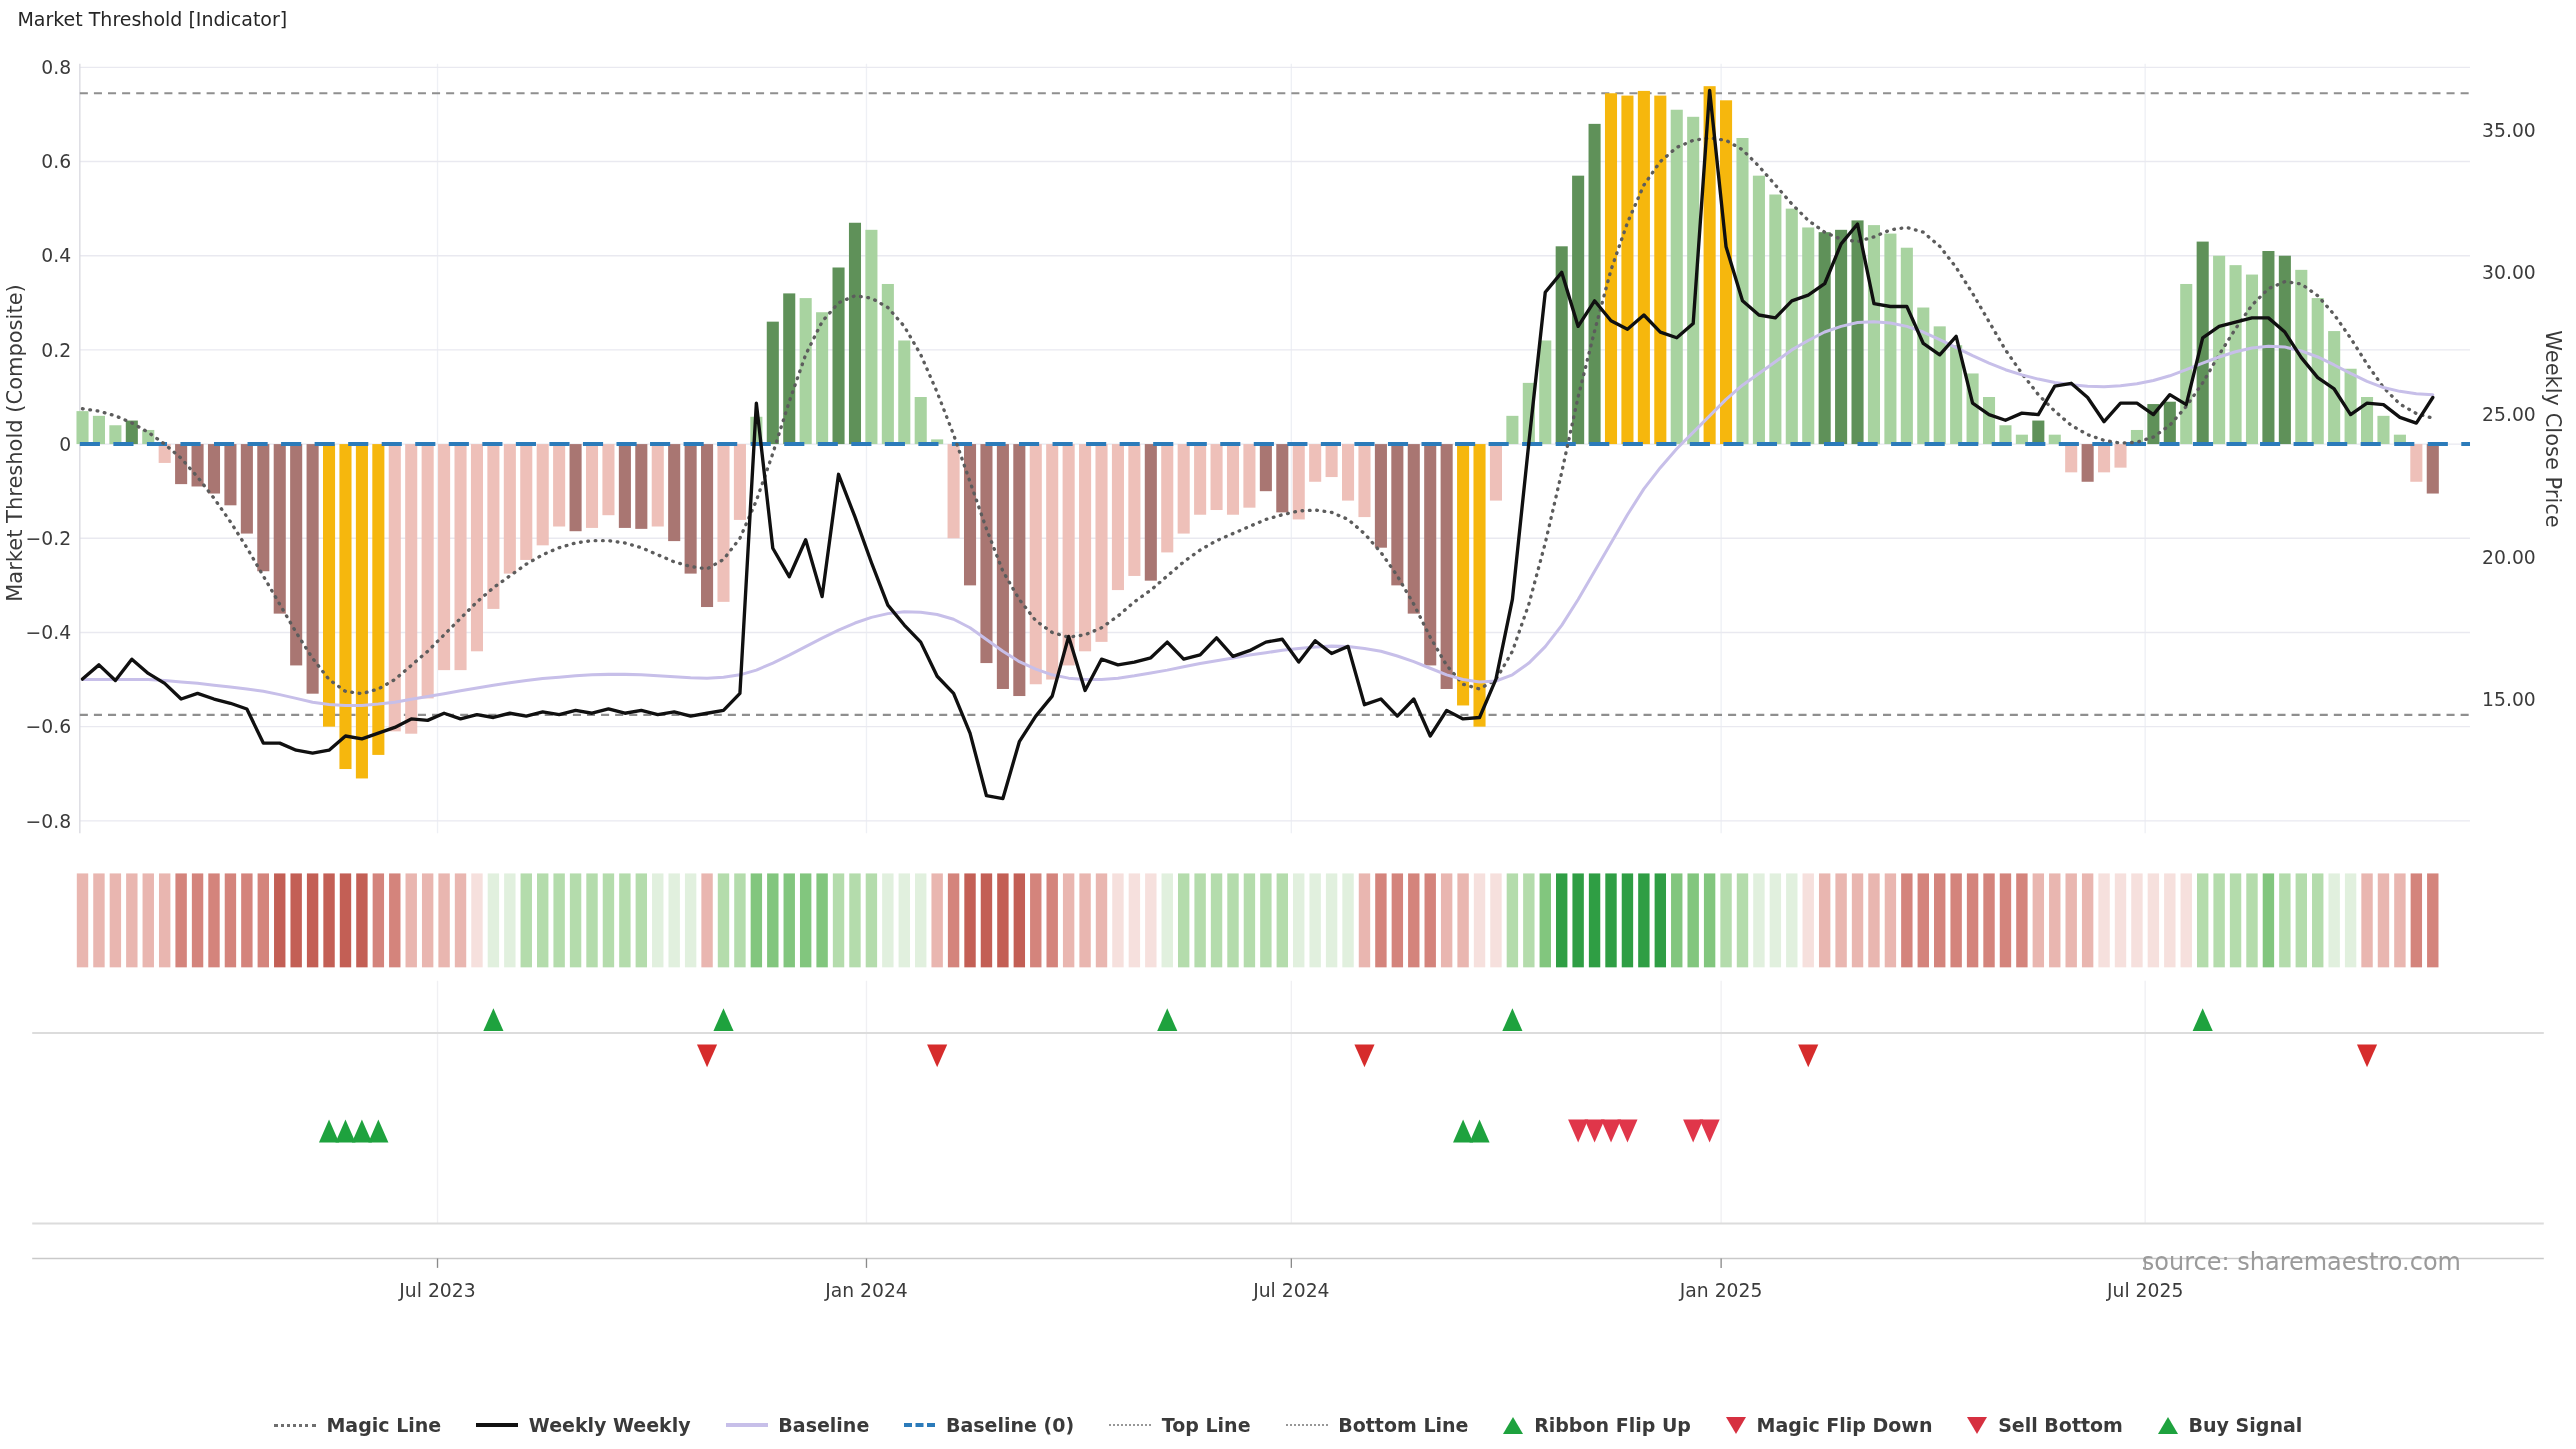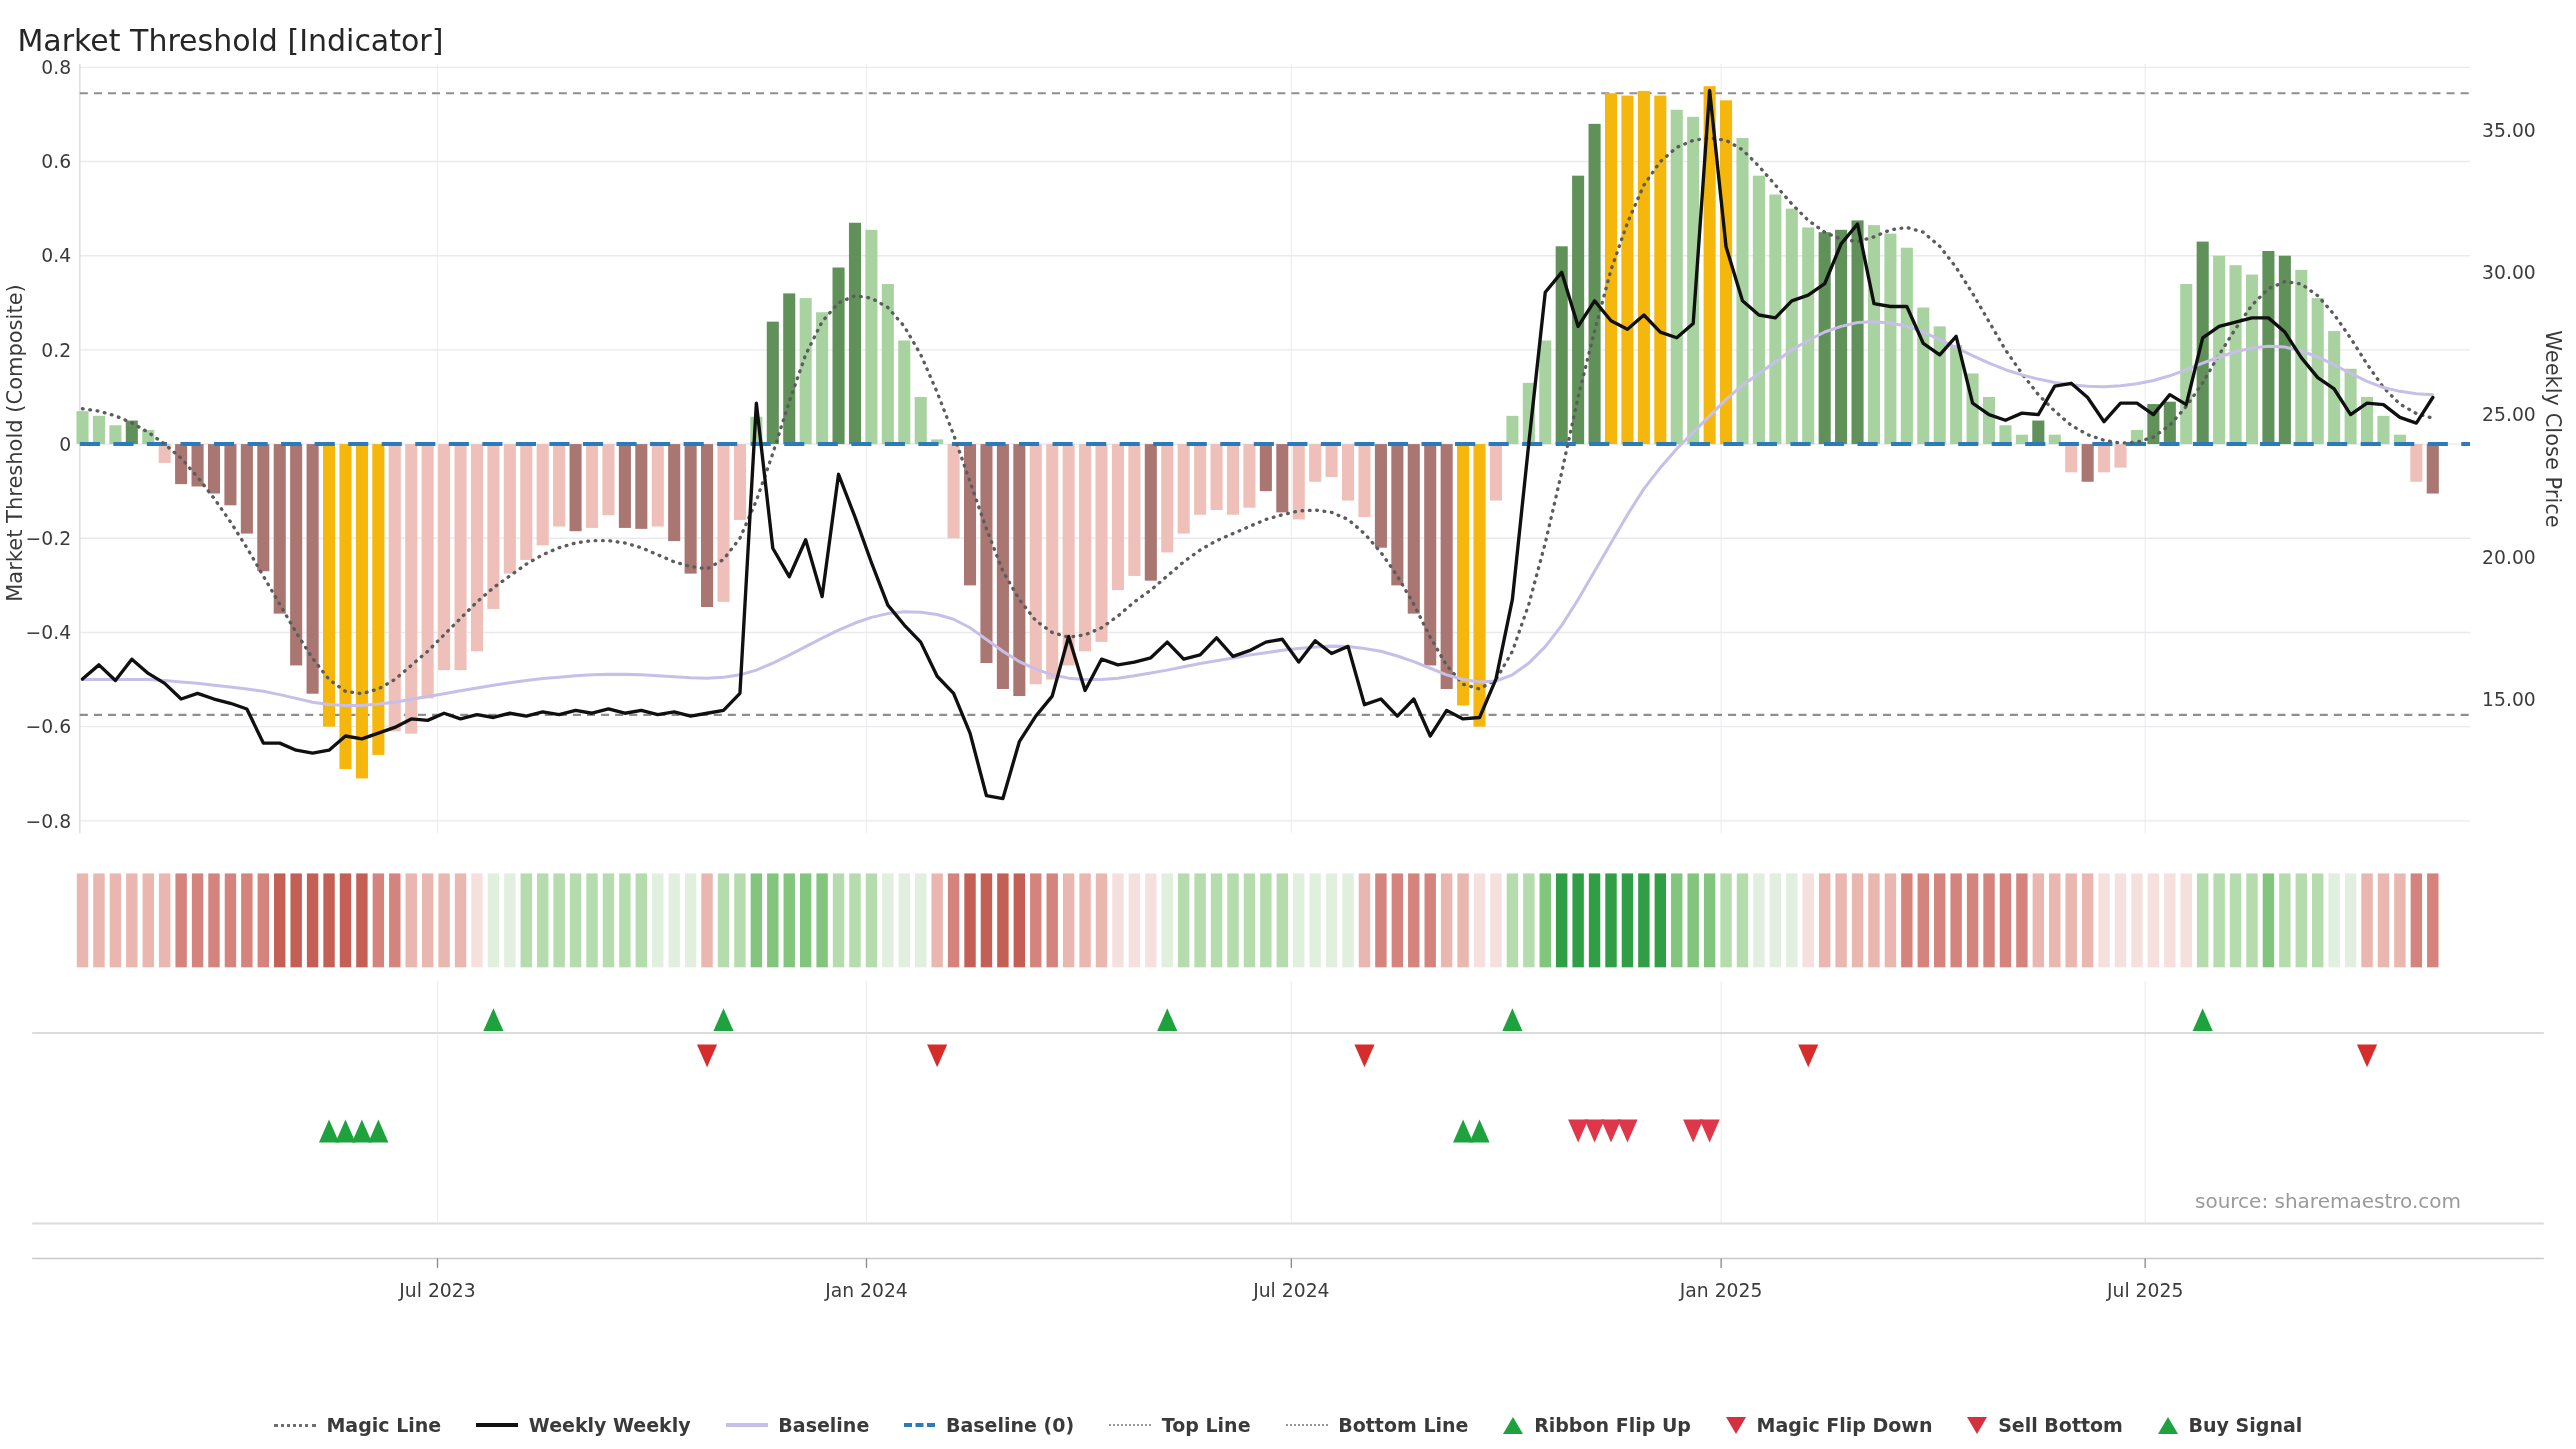--- a/index.html
+++ b/index.html
@@ -1,23 +1,23 @@
 <!DOCTYPE html>
 <html style="font-size:10.7px"><head>
 <meta charset="utf-8">
 <style>
   html,body{margin:0;padding:0;background:#ffffff;}
   body{width:2576px;height:1449px;position:relative;overflow:hidden;
        font-family:"DejaVu Sans","Liberation Sans",sans-serif;color:#2b2b2b;}
-  .title{position:absolute;left:17.4px;top:23px;font-size:30px;color:#262626;white-space:nowrap;}
+  .title{position:absolute;left:17.4px;top:8px;font-size:19px;color:#262626;white-space:nowrap;}
   .ylabel-left{position:absolute;left:14.8px;top:443px;transform:translate(-50%,-50%) rotate(-90deg);
        font-size:21px;color:#3a3a3a;white-space:nowrap;}
   .ylabel-right{position:absolute;left:2553px;top:429px;transform:translate(-50%,-50%) rotate(90deg);
        font-size:21px;color:#3a3a3a;white-space:nowrap;}
-  .source{position:absolute;right:115px;top:1189px;font-size:20px;color:#9a9a9a;white-space:nowrap;}
+  .source{position:absolute;right:115px;top:1248px;font-size:24px;color:#9a9a9a;white-space:nowrap;}
   svg#chart{position:absolute;left:0;top:0;}
   .legend{position:absolute;left:0;top:1414px;width:2576px;display:flex;justify-content:center;
        align-items:center;gap:35px;font-size:19px;color:#3a3a3a;font-weight:bold;}
   .legend .item{display:flex;align-items:center;gap:10.7px;white-space:nowrap;}
   .sw-line{display:inline-block;width:42px;height:0;}
   .sw-dot-gray{border-top:3.4px dotted #6e6e6e;}
   .sw-solid-black{border-top:4.7px solid #111;}
   .sw-solid-purple{border-top:4px solid #c7bfe9;}
   .sw-dash-blue{border-top:4px dashed #2b7bba;width:31px;}
   .sw-dot-fine{border-top:2.7px dotted #979797;}

